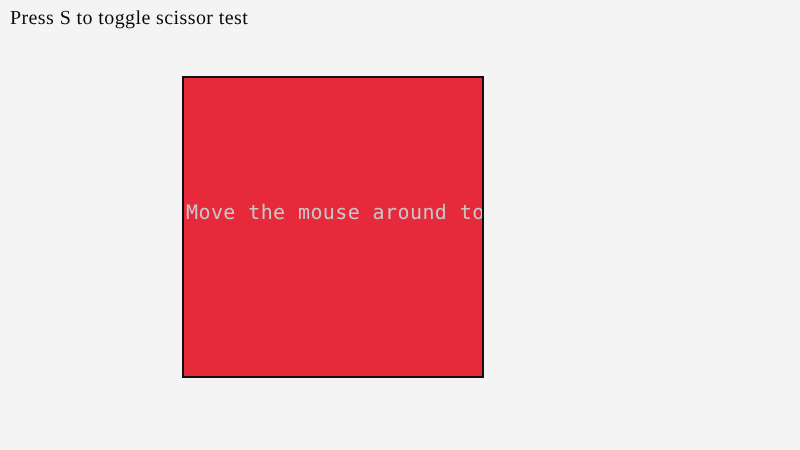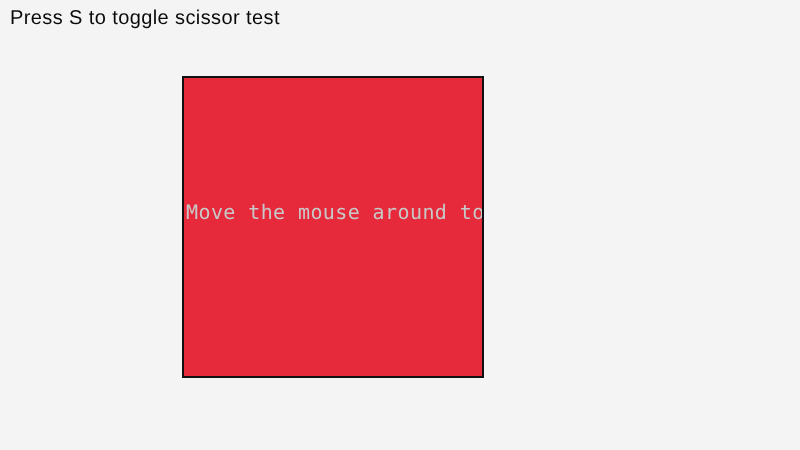--- a/index.html
+++ b/index.html
@@ -28,21 +28,21 @@
     left: 0;
     top: 0;
     width: 800px;
     height: 40px;
   }
 
   #instruction-text {
     position: absolute;
     left: 10px;
     top: 6px;
-    font-family: Liberation Sans, sans-serif;
+    font-family: Liberation Serif, serif;
     font-size: 20px;
     line-height: 24px;
     letter-spacing: 0.4px;
     color: #0a0a0a;
     white-space: pre;
     font-weight: 500;
     -webkit-font-smoothing: none;
     text-rendering: geometricPrecision;
   }
 

